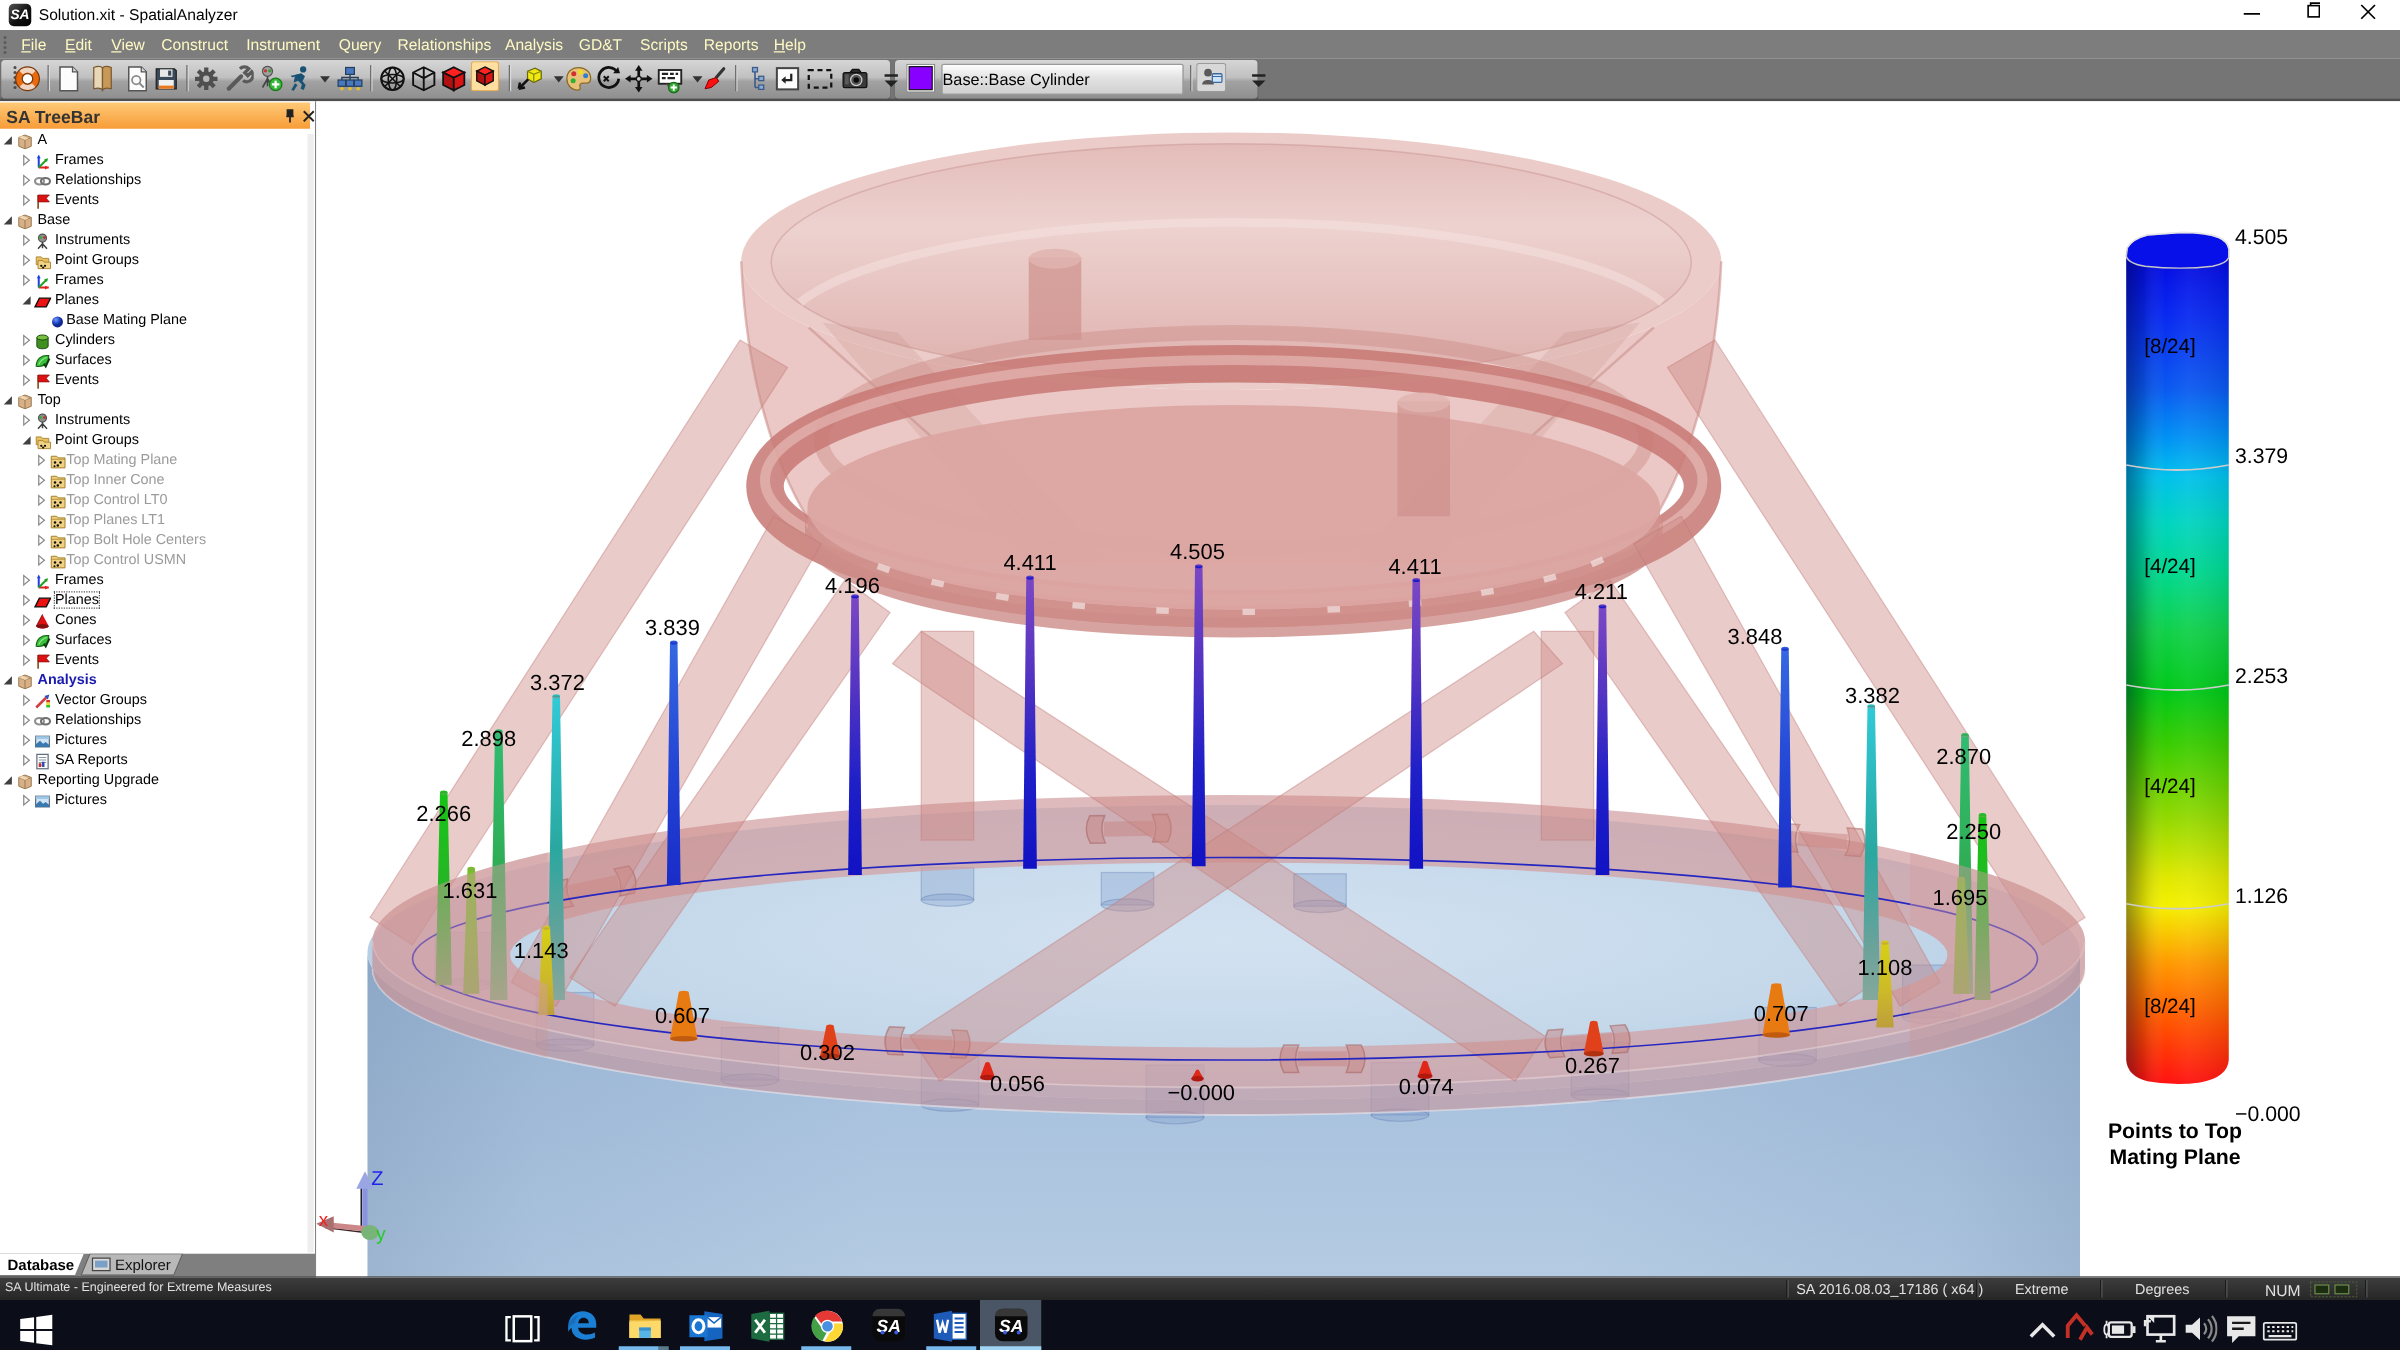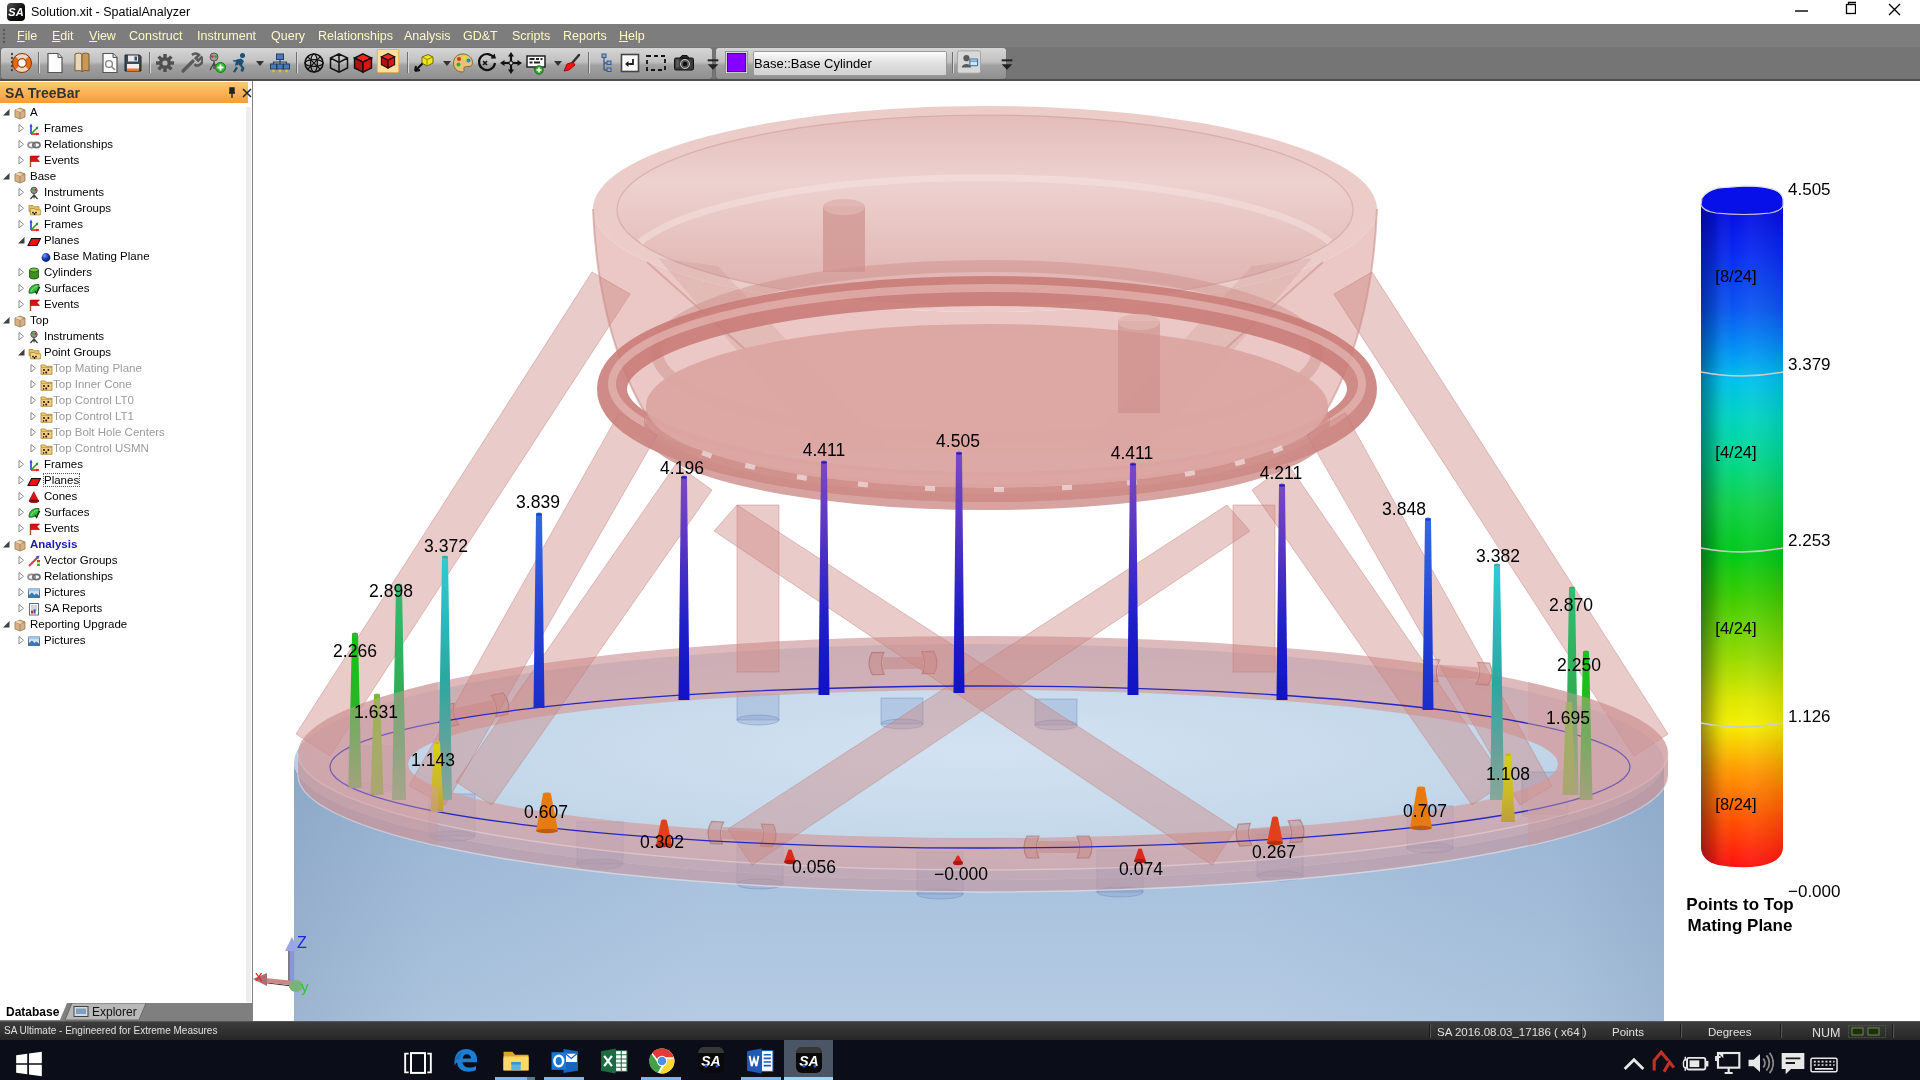--- a/index.html
+++ b/index.html
@@ -563,21 +563,21 @@
             <path d="M3 2.5 V10 L7.5 6.2 Z" fill="#fff" stroke="#8a8a8a" stroke-width="1"></path>
           </svg>
           <svg style="left:39px" width="14" height="15" viewBox="0 0 14 15">
             <path d="M2 3 h4.4 l1 1.3 h5.6 v8 h-11 z" fill="#f0d080" stroke="#a5812c" stroke-width="0.8"></path>
             <path d="M2 5.4 h11" stroke="#a5812c" stroke-width="0.6"></path>
             <circle cx="5" cy="8" r="1" fill="#101010"></circle>
             <circle cx="9.4" cy="8" r="1" fill="#101010"></circle>
             <circle cx="7.2" cy="10.4" r="1" fill="#101010"></circle>
             <circle cx="4.6" cy="11" r="0.8" fill="#101010"></circle>
           </svg>
-          <span class="lbl gray" style="left:53px;">Top Control LT1</span>
+          <span class="lbl gray" style="left:53px;">Top Planes LT1</span>
         </div>
 <div class="trow">
           <svg class="arr" style="left:28px" width="10" height="12" viewBox="0 0 10 12">
             <path d="M3 2.5 V10 L7.5 6.2 Z" fill="#fff" stroke="#8a8a8a" stroke-width="1"></path>
           </svg>
           <svg style="left:39px" width="14" height="15" viewBox="0 0 14 15">
             <path d="M2 3 h4.4 l1 1.3 h5.6 v8 h-11 z" fill="#f0d080" stroke="#a5812c" stroke-width="0.8"></path>
             <path d="M2 5.4 h11" stroke="#a5812c" stroke-width="0.6"></path>
             <circle cx="5" cy="8" r="1" fill="#101010"></circle>
             <circle cx="9.4" cy="8" r="1" fill="#101010"></circle>
@@ -1090,21 +1090,21 @@
 <text x="301" y="992" font-size="15" fill="#22cc22">y</text>
 </g>
 </svg>
   </div>
 
   <div id="statusbar">
     <span style="position:absolute;left:4px;top:3px;font-size:10px">SA Ultimate - Engineered for Extreme Measures</span>
     <span class="ssep" style="left:1430px"></span>
     <span style="position:absolute;left:1437px;top:4px">SA 2016.08.03_17186 ( x64 )</span>
     <span class="ssep" style="left:1582px"></span>
-    <span style="position:absolute;left:1612px;top:4px">Points</span>
+    <span style="position:absolute;left:1612px;top:4px">Extreme</span>
     <span class="ssep" style="left:1681px"></span>
     <span style="position:absolute;left:1708px;top:4px">Degrees</span>
     <span class="ssep" style="left:1781px"></span>
     <span style="position:absolute;left:1812px;top:4px;font-size:12.5px">NUM</span>
     <svg style="position:absolute;left:1848px;top:3px" width="38" height="13">
       <rect x="0.5" y="0.5" width="37" height="12" fill="none" stroke="#4a5a3a" stroke-dasharray="2 1"></rect>
       <rect x="4" y="3" width="11" height="7" fill="#1d2d12" stroke="#6a8a4a"></rect>
       <rect x="20" y="3" width="11" height="7" fill="#1d2d12" stroke="#6a8a4a"></rect>
     </svg>
     <span class="ssep" style="left:1893px"></span>

